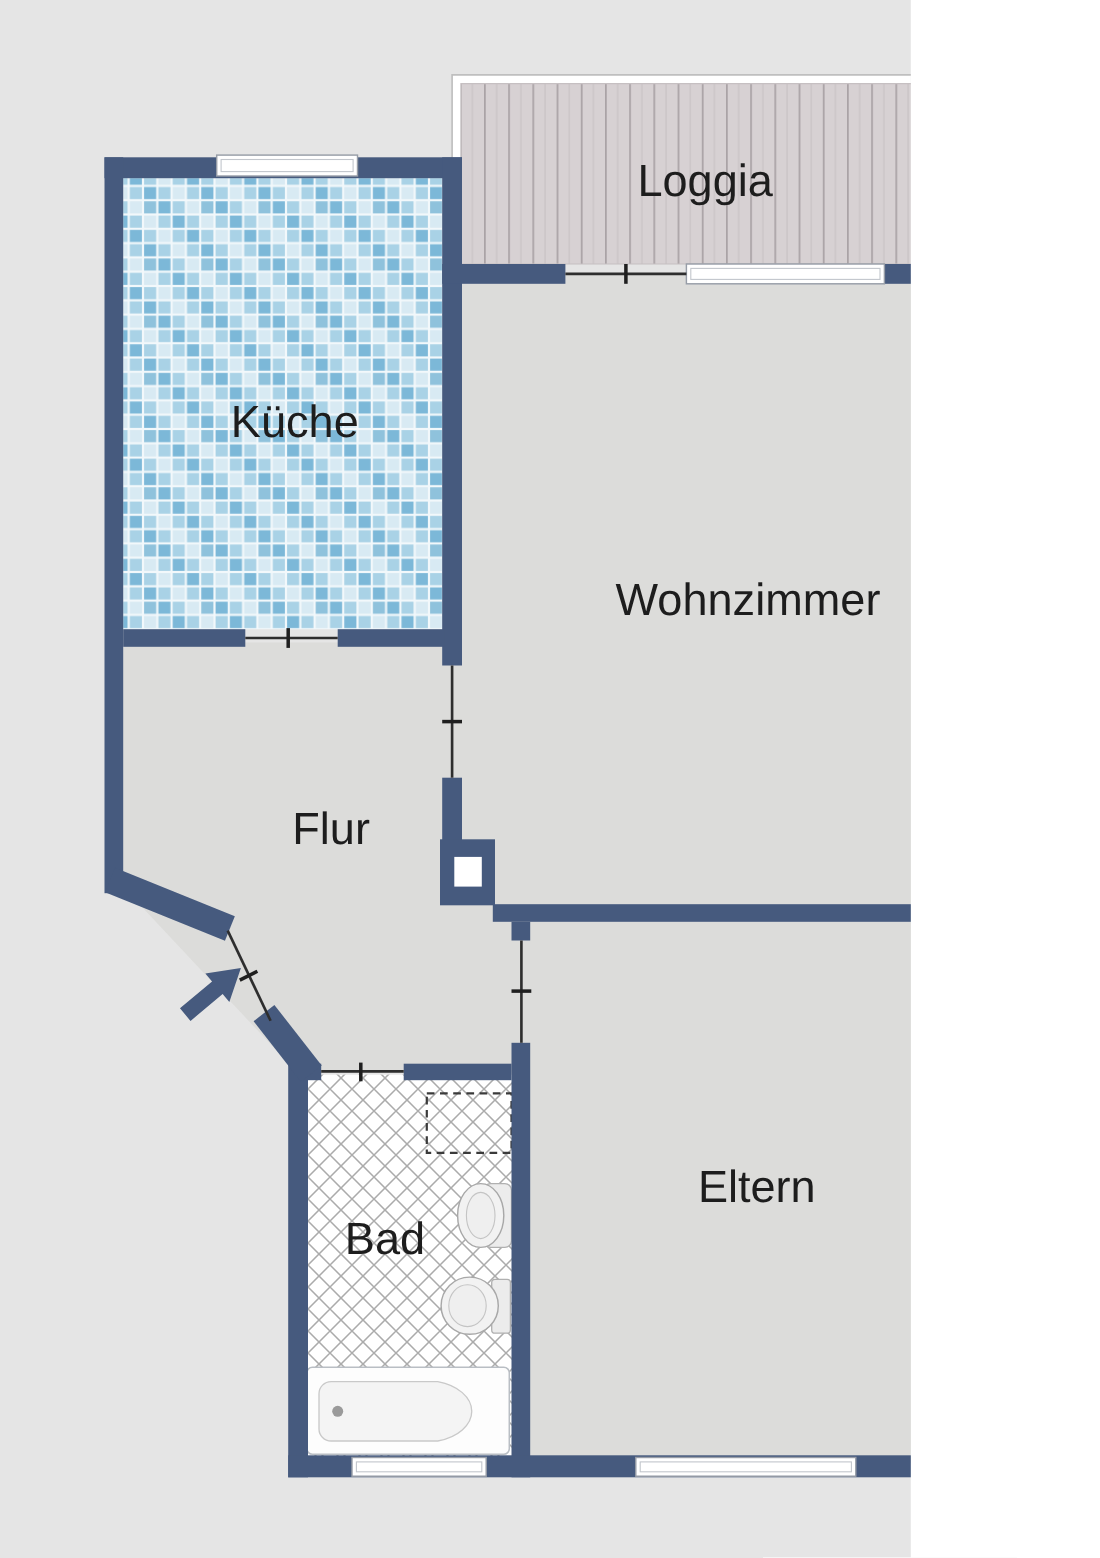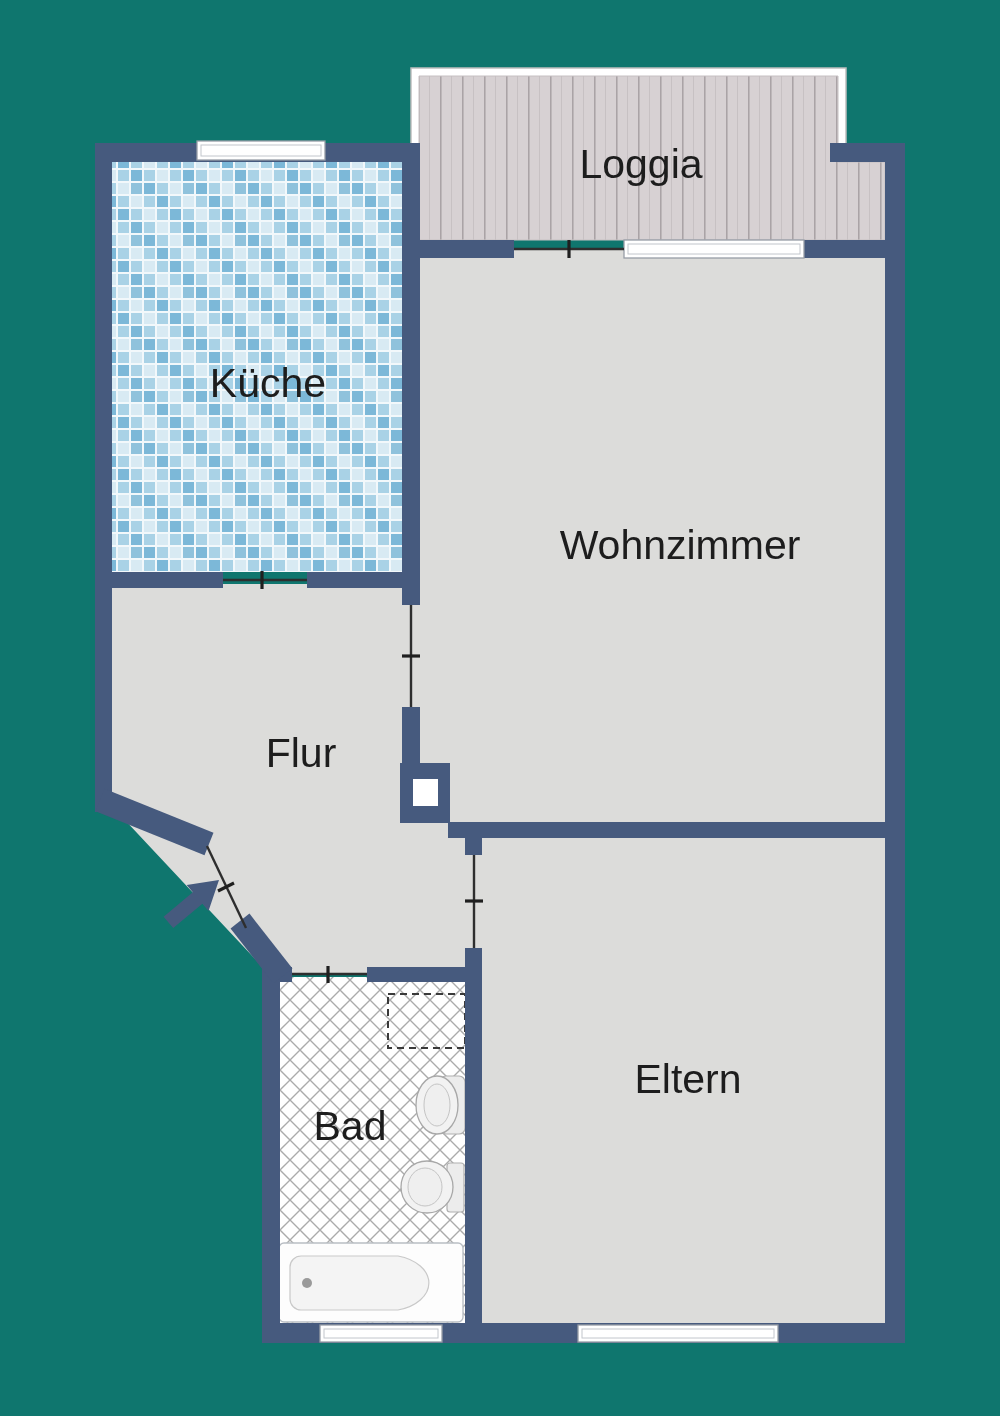--- a/index.html
+++ b/index.html
@@ -1,17 +1,17 @@
 <!DOCTYPE html>
 <html><head>
 <meta charset="utf-8">
 <style>
   html,body { margin:0; padding:0; background:#ffffff; }
   .page {
-    position:relative; width:1000px; height:1416px; background:#0f766e;
+    position:relative; width:828px; height:1416px; background:#e5e5e5;
     font-family:"Liberation Sans", sans-serif; overflow:hidden;
   }
   svg { position:absolute; left:0; top:0; }
   .room-label { font-family:"Liberation Sans", sans-serif; font-size:41px; fill:#1d1d1d; text-anchor:middle; }
   .wall { fill:#465a7e; }
   .wall-line { stroke:#465a7e; stroke-width:24; }
   .floor { fill:#dcdcda; }
   .door { stroke:#2e2e2e; stroke-width:2.4; }
   .door-tick { stroke:#1f1f1f; stroke-width:3.2; }
   .win-outer { fill:#ffffff; stroke:#979da7; stroke-width:1.3; }

